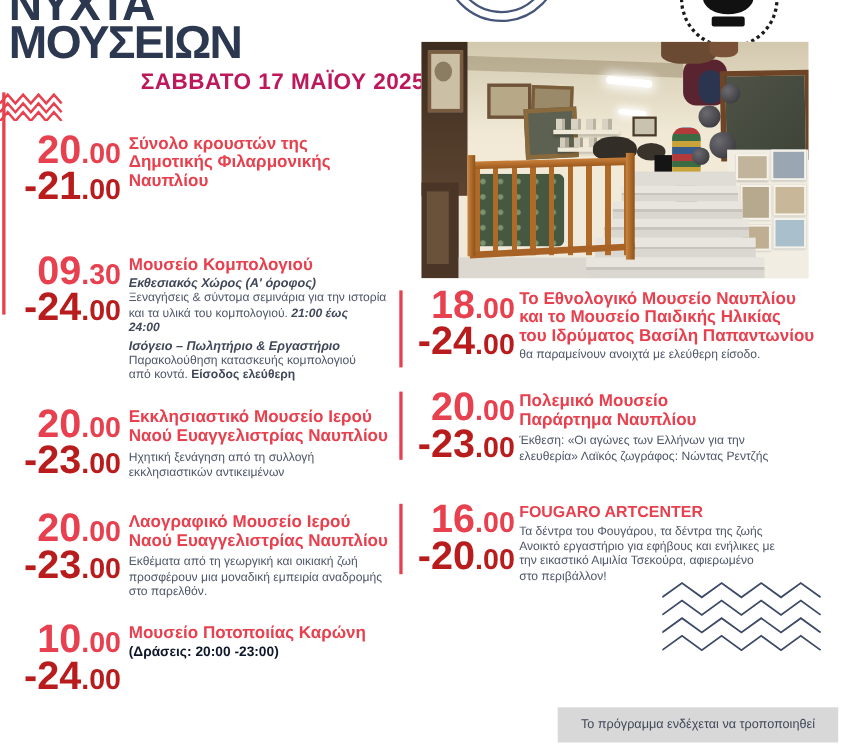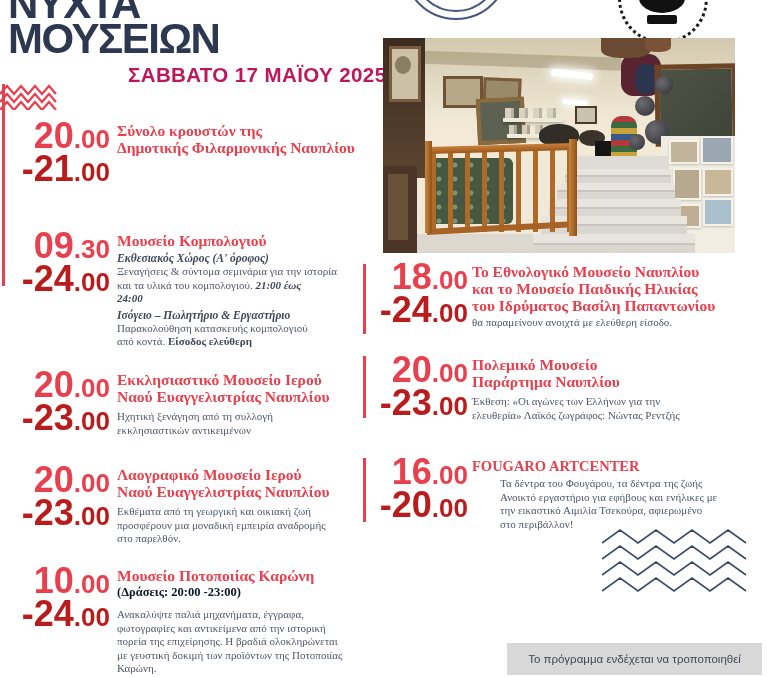--- a/index.html
+++ b/index.html
@@ -12,21 +12,21 @@
              color:#be185d;letter-spacing:.4px;white-space:nowrap;}
   .red-vline{position:absolute;left:2px;top:84px;width:3px;height:202px;background:#e7404e;}
   .accent-line{position:absolute;width:3px;background:#e7404e;}
   
   .event{position:absolute;}
   .time{position:absolute;left:0;top:0;width:102px;text-align:right;font-weight:800;}
   .event-r .time{width:100px;}
   .t-start{color:#e7404e;font-size:36px;line-height:28px;white-space:nowrap;}
   .t-end{color:#b91c1c;font-size:36px;line-height:31px;white-space:nowrap;}
   .dec{font-size:26px;}
-  .etext{margin-left:109px;font-family:Liberation Serif, serif;}
+  .etext{margin-left:109px;}
   .event-r .etext{margin-left:104px;}
   .etitle{color:#e7404e;font-weight:800;font-size:15.5px;line-height:17px;white-space:pre-line;}
   .esub{color:#0f172a;font-weight:800;font-size:12.5px;line-height:15px;margin-top:1px;}
   .ebody{color:#4e5668;font-size:11px;line-height:13.5px;white-space:pre-line;margin-top:5px;}
   .eline{color:#4e5668;font-size:11px;line-height:13.5px;white-space:pre-line;}
   .eline-bi{color:#3f4759;font-size:11.5px;line-height:14px;font-weight:700;font-style:italic;white-space:pre-line;margin-top:2px;}
   .bi{font-weight:700;font-style:italic;color:#3f4759;}
   .b{font-weight:700;color:#3f4759;}
   
   .footer-note{position:absolute;left:507px;top:643px;width:255px;height:32px;background:#d8d8d8;
@@ -238,25 +238,20 @@
   </div>
 
   <div class="event" style="left:8px;top:567px;width:362px;">
     <div class="time">
       <div class="t-start"><span>10</span><span class="dec">.00</span></div>
       <div class="t-end"><span>-24</span><span class="dec">.00</span></div>
     </div>
     <div class="etext">
       <div class="etitle">Μουσείο Ποτοποιίας Καρώνη</div>
       <div class="esub">(Δράσεις: 20:00 -23:00)</div>
-      <div class="ebody" style="margin-top:8px;">Ανακαλύψτε παλιά μηχανήματα, έγγραφα,
-φωτογραφίες και αντικείμενα από την ιστορική
-πορεία της επιχείρησης. Η βραδιά ολοκληρώνεται
-με γευστική δοκιμή των προϊόντων της Ποτοποιίας
-Καρώνη.</div>
     </div>
   </div>
 
   <div class="accent-line" style="left:363px;top:264px;height:70px;"></div>
   <div class="event event-r" style="left:368px;top:263px;width:396px;">
     <div class="time">
       <div class="t-start"><span>18</span><span class="dec">.00</span></div>
       <div class="t-end"><span>-24</span><span class="dec">.00</span></div>
     </div>
     <div class="etext">
@@ -282,21 +277,21 @@
   </div>
 
   <div class="accent-line" style="left:363px;top:458px;height:64px;"></div>
   <div class="event event-r" style="left:368px;top:458px;width:396px;">
     <div class="time">
       <div class="t-start"><span>16</span><span class="dec">.00</span></div>
       <div class="t-end"><span>-20</span><span class="dec">.00</span></div>
     </div>
     <div class="etext">
       <div class="etitle" style="font-size:14.5px;">FOUGARO ARTCENTER</div>
-      <div class="ebody" style="margin-top:2px;margin-left:28px;">Τα δέντρα του Φουγάρου, τα δέντρα της ζωής
+      <div class="ebody" style="margin-top:2px;">Τα δέντρα του Φουγάρου, τα δέντρα της ζωής
 Ανοικτό εργαστήριο για εφήβους και ενήλικες με
 την εικαστικό Αιμιλία Τσεκούρα, αφιερωμένο
 στο περιβάλλον!</div>
     </div>
   </div>
 
   <svg class="zig" style="left:602px;top:528px" width="148" height="64" viewBox="0 0 148 64">
     <polyline points="0,15 18,2 36,15 54,2 72,15 90,2 108,15 126,2 144,15" fill="none" stroke="#3d4a66" stroke-width="1.6"></polyline>
     <polyline points="0,31 18,18 36,31 54,18 72,31 90,18 108,31 126,18 144,31" fill="none" stroke="#3d4a66" stroke-width="1.6"></polyline>
     <polyline points="0,47 18,34 36,47 54,34 72,47 90,34 108,47 126,34 144,47" fill="none" stroke="#3d4a66" stroke-width="1.6"></polyline>

